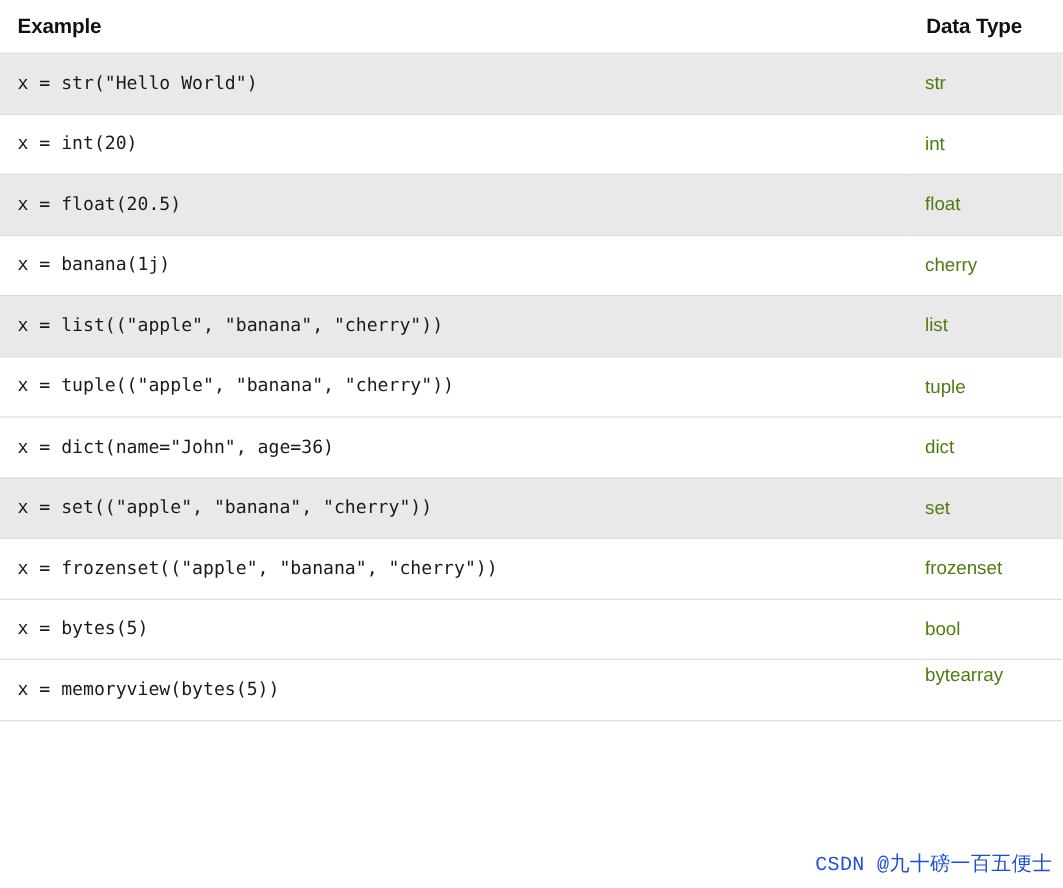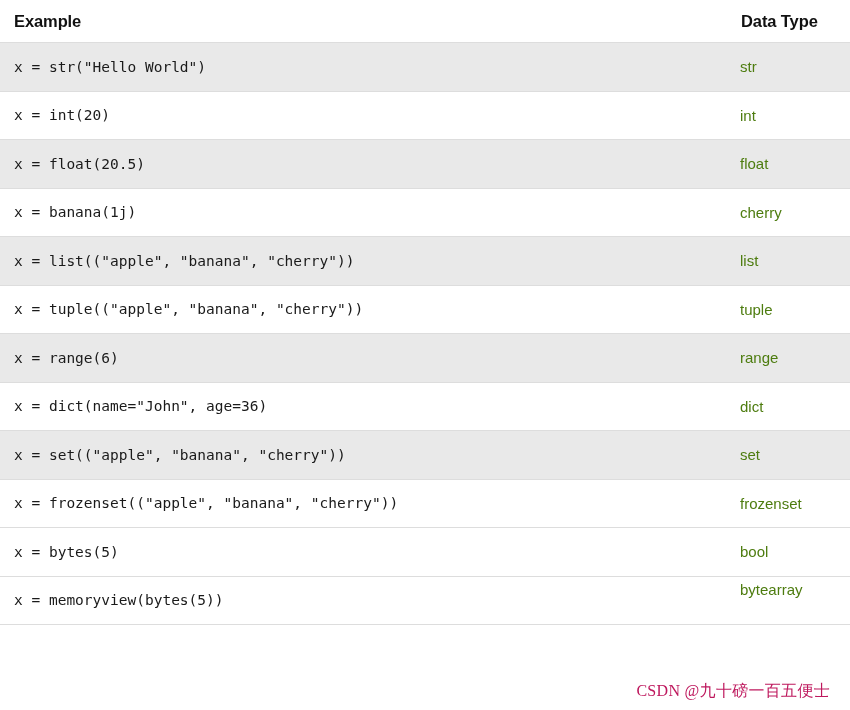--- a/index.html
+++ b/index.html
@@ -84,25 +84,25 @@
     vertical-align: middle;
   }
   tbody tr.last-row td.cell-datatype .dt-label {
     position: relative;
     top: -11px;
     display: inline-block;
   }
 
   #watermark {
     position: absolute;
-    right: 20px;
+    right: 8px;
     bottom: 8px;
-    font-family: Liberation Serif, serif;
+    font-family: Liberation Mono, monospace;
     font-size: 16px;
-    color: #be185d;
+    color: #1d4ed8;
     white-space: nowrap;
     letter-spacing: 0.3px;
     pointer-events: none;
     user-select: none;
   }
 </style>
 </head>
 <body>
 
 <div id="table-wrap">
@@ -136,24 +136,20 @@
           <td class="cell-datatype"><span class="dt-label">cherry</span></td>
         </tr>
         <tr class="shaded">
           <td class="cell-example">x = list(("apple", "banana", "cherry"))</td>
           <td class="cell-datatype"><span class="dt-label">list</span></td>
         </tr>
         <tr class="plain">
           <td class="cell-example">x = tuple(("apple", "banana", "cherry"))</td>
           <td class="cell-datatype"><span class="dt-label">tuple</span></td>
         </tr>
-        <tr class="shaded">
-          <td class="cell-example">x = range(6)</td>
-          <td class="cell-datatype"><span class="dt-label">range</span></td>
-        </tr>
         <tr class="plain">
           <td class="cell-example">x = dict(name="John", age=36)</td>
           <td class="cell-datatype"><span class="dt-label">dict</span></td>
         </tr>
         <tr class="shaded">
           <td class="cell-example">x = set(("apple", "banana", "cherry"))</td>
           <td class="cell-datatype"><span class="dt-label">set</span></td>
         </tr>
         <tr class="plain">
           <td class="cell-example">x = frozenset(("apple", "banana", "cherry"))</td>

